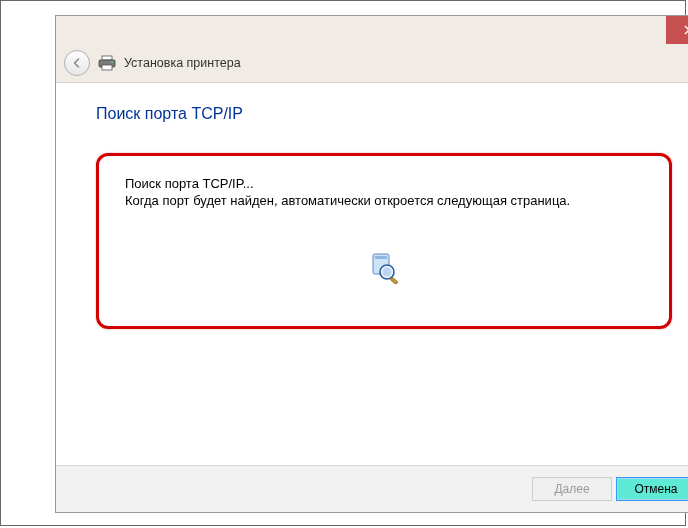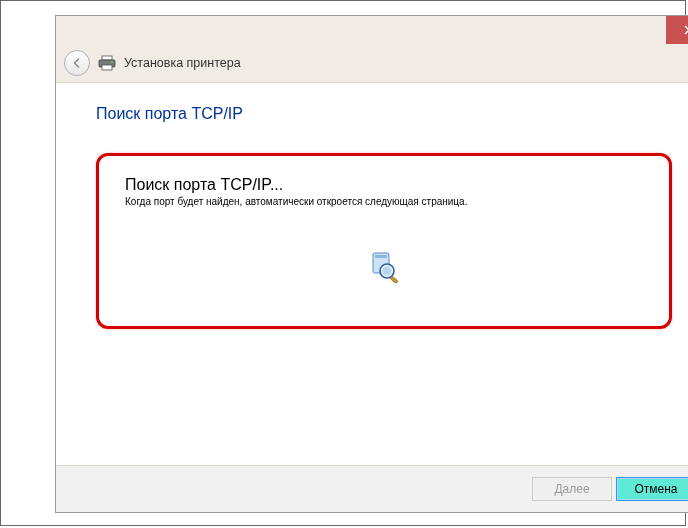--- a/index.html
+++ b/index.html
@@ -97,26 +97,26 @@
     margin-bottom: 30px;
   }
   .highlight-box {
     border: 3px solid #d30000;
     border-radius: 12px;
     padding: 20px 26px 30px 26px;
     box-shadow: 0 0 2px rgba(211,0,0,.4);
     min-height: 120px;
   }
   .box-line1 {
-    font-size: 16px;
+    font-size: 13px;
     color: #000;
     margin-bottom: 2px;
   }
   .box-line2 {
-    font-size: 10px;
+    font-size: 13px;
     color: #000;
   }
   .search-icon-wrap {
     display: flex;
     justify-content: center;
     margin-top: 42px;
   }
   .footer {
     height: 46px;
     border-top: 1px solid #d9d4cc;

